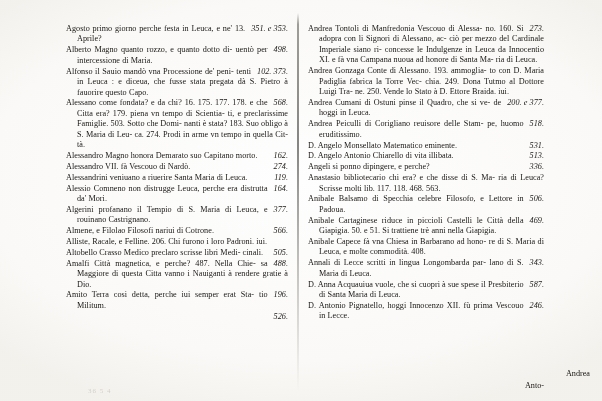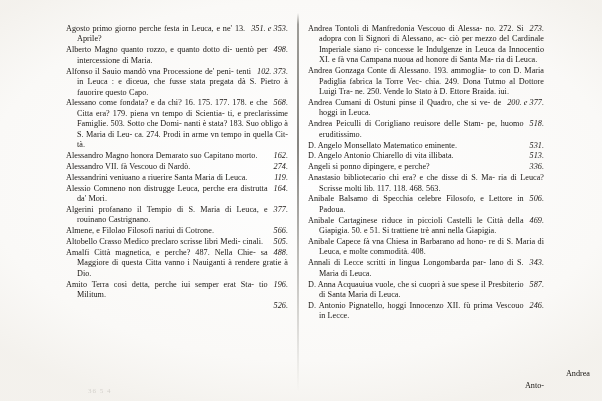--- a/index.html
+++ b/index.html
@@ -144,30 +144,31 @@
           <p class="entry"><span class="tail ref">351. e 353.</span><span class="lead">Agosto primo giorno perche festa in Leuca, e ne'</span><span class="body">  13. Aprile?</span></p>
           <p class="entry"><span class="tail ref">498.</span><span class="lead">Alberto Magno quanto rozzo, e quanto dotto di-</span><span class="body"> uentò per intercessione di Maria.</span></p>
           <p class="entry"><span class="tail ref">102. 373.</span><span class="lead">Alfonso il Sauio mandò vna Processione de' peni-</span><span class="body"> tenti in Leuca : e diceua, che fusse stata pregata dà S. Pietro à fauorire questo Capo.</span></p>
           <p class="entry"><span class="tail ref">568.</span><span class="lead">Alessano come fondata? e da chi?</span><span class="body">  16. 175. 177. 178. e che Citta era? 179. piena vn tempo di Scientia- ti, e preclarissime Famiglie. 503. Sotto che Domi- nanti è stata? 183. Suo obligo à S. Maria di Leu- ca. 274. Prodi in arme vn tempo in quella Cit- tà.</span></p>
           <p class="entry"><span class="tail ref">162.</span><span class="lead">Alessandro Magno honora Demarato suo Capitano</span><span class="body"> morto.</span></p>
           <p class="entry"><span class="tail ref">274.</span><span class="lead">Alessandro VII. fà Vescouo di Nardò.</span></p>
           <p class="entry"><span class="tail ref">119.</span><span class="lead">Alessandrini veniuano a riuerire Santa Maria di</span><span class="body"> Leuca.</span></p>
           <p class="entry"><span class="tail ref">164.</span><span class="lead">Alessio Comneno non distrugge Leuca, perche era</span><span class="body"> distrutta da' Mori.</span></p>
           <p class="entry"><span class="tail ref">377.</span><span class="lead">Algerini profanano il Tempio di S. Maria di Leuca, e</span><span class="body"> rouinano Castrignano.</span></p>
           <p class="entry"><span class="tail ref">566.</span><span class="lead">Almene, e Filolao Filosofi nariui di Cotrone.</span></p>
+          <p class="entry"><span class="lead">Alliste, Racale, e Felline.</span><span class="body">  206. Chi furono i loro Padroni. iui.</span></p>
           <p class="entry"><span class="tail ref">505.</span><span class="lead">Altobello Crasso Medico preclaro scrisse libri Medi-</span><span class="body"> cinali.</span></p>
           <p class="entry"><span class="tail ref">488.</span><span class="lead">Amalfi Città magnetica, e perche?</span><span class="body">  487. Nella Chie- sa Maggiore di questa Citta vanno i Nauiganti à rendere gratie à Dio.</span></p>
           <p class="entry"><span class="tail ref">196.</span><span class="lead">Amito Terra cosi detta, perche iui semper erat Sta-</span><span class="body"> tio Militum.</span></p>
           <p class="entry"><span class="tail ref">526.</span></p>
         </div>
     </div>
 
     <div class="col col-right">
       <div class="entries" id="right-entries">
-          <p class="entry"><span class="tail ref">273.</span><span class="lead">Andrea Tontoli di Manfredonia Vescouo di Alessa-</span><span class="body"> no. 272. Si adopra con li Signori di Alessano, ac- ciò per mezzo del Cardinale Imperiale siano ri- concesse le Indulgenze in Leuca da Innocentio XI. e fà vna Campana nuoua ad honore di Santa Ma- ria di Leuca.</span></p>
+          <p class="entry"><span class="tail ref">273.</span><span class="lead">Andrea Tontoli di Manfredonia Vescouo di Alessa-</span><span class="body"> no. 160. Si adopra con li Signori di Alessano, ac- ciò per mezzo del Cardinale Imperiale siano ri- concesse le Indulgenze in Leuca da Innocentio XI. e fà vna Campana nuoua ad honore di Santa Ma- ria di Leuca.</span></p>
           <p class="entry"><span class="lead">Andrea Gonzaga Conte di Alessano.</span><span class="body">  193. ammoglia- to con D. Maria Padiglia fabrica la Torre Vec- chia. 249. Dona Tutmo al Dottore Luigi Tra- ne. 250. Vende lo Stato à D. Ettore Braida. iui.</span></p>
           <p class="entry"><span class="tail ref">200. e 377.</span><span class="lead">Andrea Cumani di Ostuni pinse il Quadro, che si ve-</span><span class="body"> de hoggi in Leuca.</span></p>
           <p class="entry"><span class="tail ref">518.</span><span class="lead">Andrea Peiculli di Corigliano reuisore delle Stam-</span><span class="body"> pe, huomo eruditissimo.</span></p>
           <p class="entry"><span class="tail ref">531.</span><span class="lead">D. Angelo Monsellato Matematico eminente.</span></p>
           <p class="entry"><span class="tail ref">513.</span><span class="lead">D. Angelo Antonio Chiarello di vita illibata.</span></p>
           <p class="entry"><span class="tail ref">336.</span><span class="lead">Angeli si ponno dipingere, e perche?</span></p>
           <p class="entry"><span class="lead">Anastasio bibliotecario chi era? e che disse di S. Ma-</span><span class="body"> ria di Leuca? Scrisse molti lib. 117. 118. 468. 563.</span></p>
           <p class="entry"><span class="tail ref">506.</span><span class="lead">Anibale Balsamo di Specchia celebre Filosofo, e</span><span class="body"> Lettore in Padoua.</span></p>
           <p class="entry"><span class="tail ref">469.</span><span class="lead">Anibale Cartaginese riduce in piccioli Castelli le</span><span class="body"> Città della Giapigia. 50. e 51. Si trattiene trè anni nella Giapigia.</span></p>
           <p class="entry"><span class="lead">Anibale Capece fà vna Chiesa in Barbarano ad hono-</span><span class="body"> re di S. Maria di Leuca, e molte commodità. 408.</span></p>

